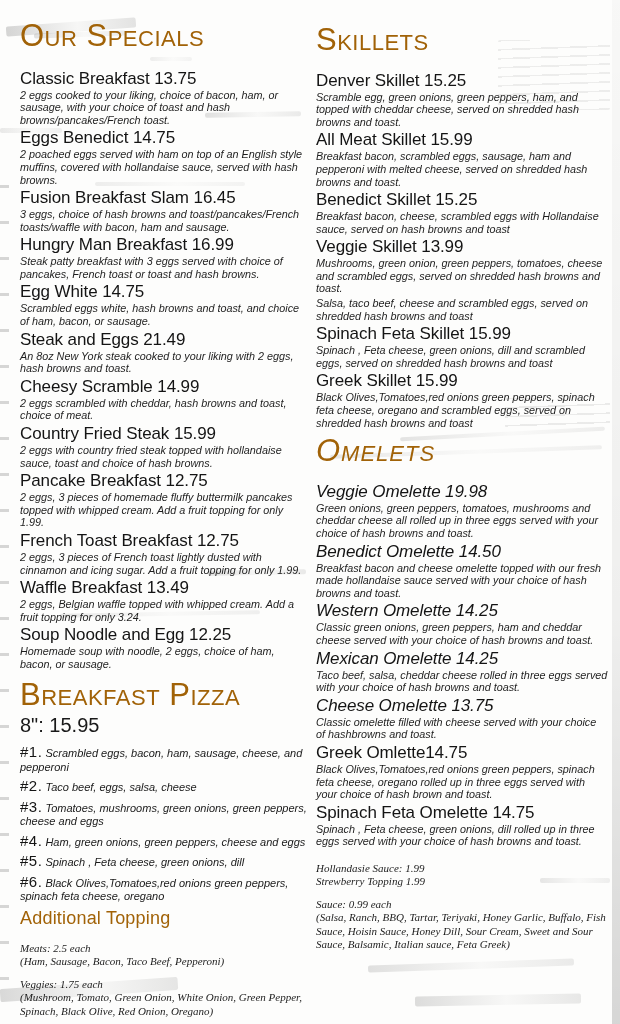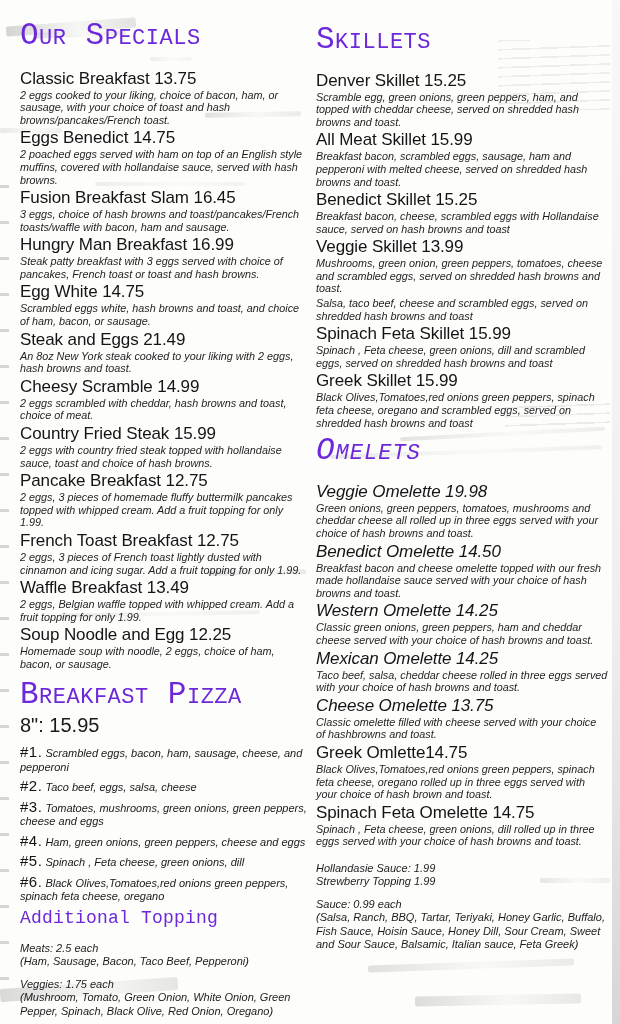--- a/index.html
+++ b/index.html
@@ -11,40 +11,40 @@
   }
   
   .col{position:absolute;top:0;z-index:2;}
   .col-left{left:20px;width:288px;padding-top:20px;}
   .col-right{left:316px;width:292px;padding-top:24px;}
 
   .menu-section{position:relative;}
 
   .heading{
     font-size:31px;line-height:1.05;font-variant:small-caps;
-    letter-spacing:.5px;margin:0 0 16px 0;color:#6d28d9;font-weight:400;font-family:Liberation Mono, monospace;
+    letter-spacing:.5px;margin:0 0 16px 0;color:#a16207;font-weight:400;
   }
   .heading.italic{font-style:italic;letter-spacing:1px;}
   .heading.plain{
     font-variant:normal;font-size:18px;letter-spacing:.2px;
     margin:4px 0 14px 0;
   }
   .sub{font-size:20px;line-height:24px;margin:0 0 8px 0;}
 
   .item{margin-bottom:2px;}
   .item-name{font-size:17px;line-height:20px;letter-spacing:-.1px;color:#141414;}
   .item-name.italic{font-style:italic;}
   .item-desc{font-size:10.8px;line-height:12.6px;font-style:italic;color:#1e1e1e;margin-bottom:1px;}
 
   .num-item{margin-bottom:5px;font-size:11px;line-height:13.5px;}
   .num{font-size:15px;letter-spacing:.5px;font-style:normal;color:#141414;}
   .ndesc{font-style:italic;}
 
   .group{margin-bottom:9px;}
-  .group-line{font-size:11px;line-height:13.5px;font-style:italic;color:#1c1c1c;}
+  .group-line{font-size:11px;line-height:13.5px;font-style:italic;color:#1c1c1c;font-family:Liberation Serif, serif;}
 
   
   .noise{position:absolute;inset:0;z-index:1;pointer-events:none;}
   .smudge{
     position:absolute;border-radius:2px;
     background:linear-gradient(90deg, rgba(70,70,70,.40), rgba(135,135,135,.10) 55%, rgba(95,95,95,.30));
   }
   .smudge.lines{
     background:repeating-linear-gradient(178deg, rgba(85,85,85,.35) 0 1.6px, transparent 1.6px 9px);
   }
@@ -121,21 +121,21 @@
       <div class="item">
         <div class="item-name ">Pancake Breakfast 12.75</div>
         <div class="item-desc">2 eggs, 3 pieces of homemade fluffy buttermilk pancakes topped with whipped cream. Add a fruit topping for only 1.99.</div>
       </div>
       <div class="item">
         <div class="item-name ">French Toast Breakfast 12.75</div>
         <div class="item-desc">2 eggs, 3 pieces of French toast lightly dusted with cinnamon and icing sugar. Add a fruit topping for only 1.99.</div>
       </div>
       <div class="item">
         <div class="item-name ">Waffle Breakfast 13.49</div>
-        <div class="item-desc">2 eggs, Belgian waffle topped with whipped cream. Add a fruit topping for only 1.99.</div>
+        <div class="item-desc">2 eggs, Belgian waffle topped with whipped cream. Add a fruit topping for only 3.24.</div>
       </div>
       <div class="item">
         <div class="item-name ">Soup Noodle and Egg 12.25</div>
         <div class="item-desc">Homemade soup with noodle, 2 eggs, choice of ham, bacon, or sausage.</div>
       </div>
     </section>
     <section class="menu-section" style="margin-top: 8px;">
       <div class="heading " style="margin-bottom: 2px;">Breakfast Pizza</div>
       <div class="sub">8": 15.95</div>
       <div class="num-item"><span class="num">#1.</span> <span class="ndesc">Scrambled eggs, bacon, ham, sausage, cheese, and pepperoni</span></div>

